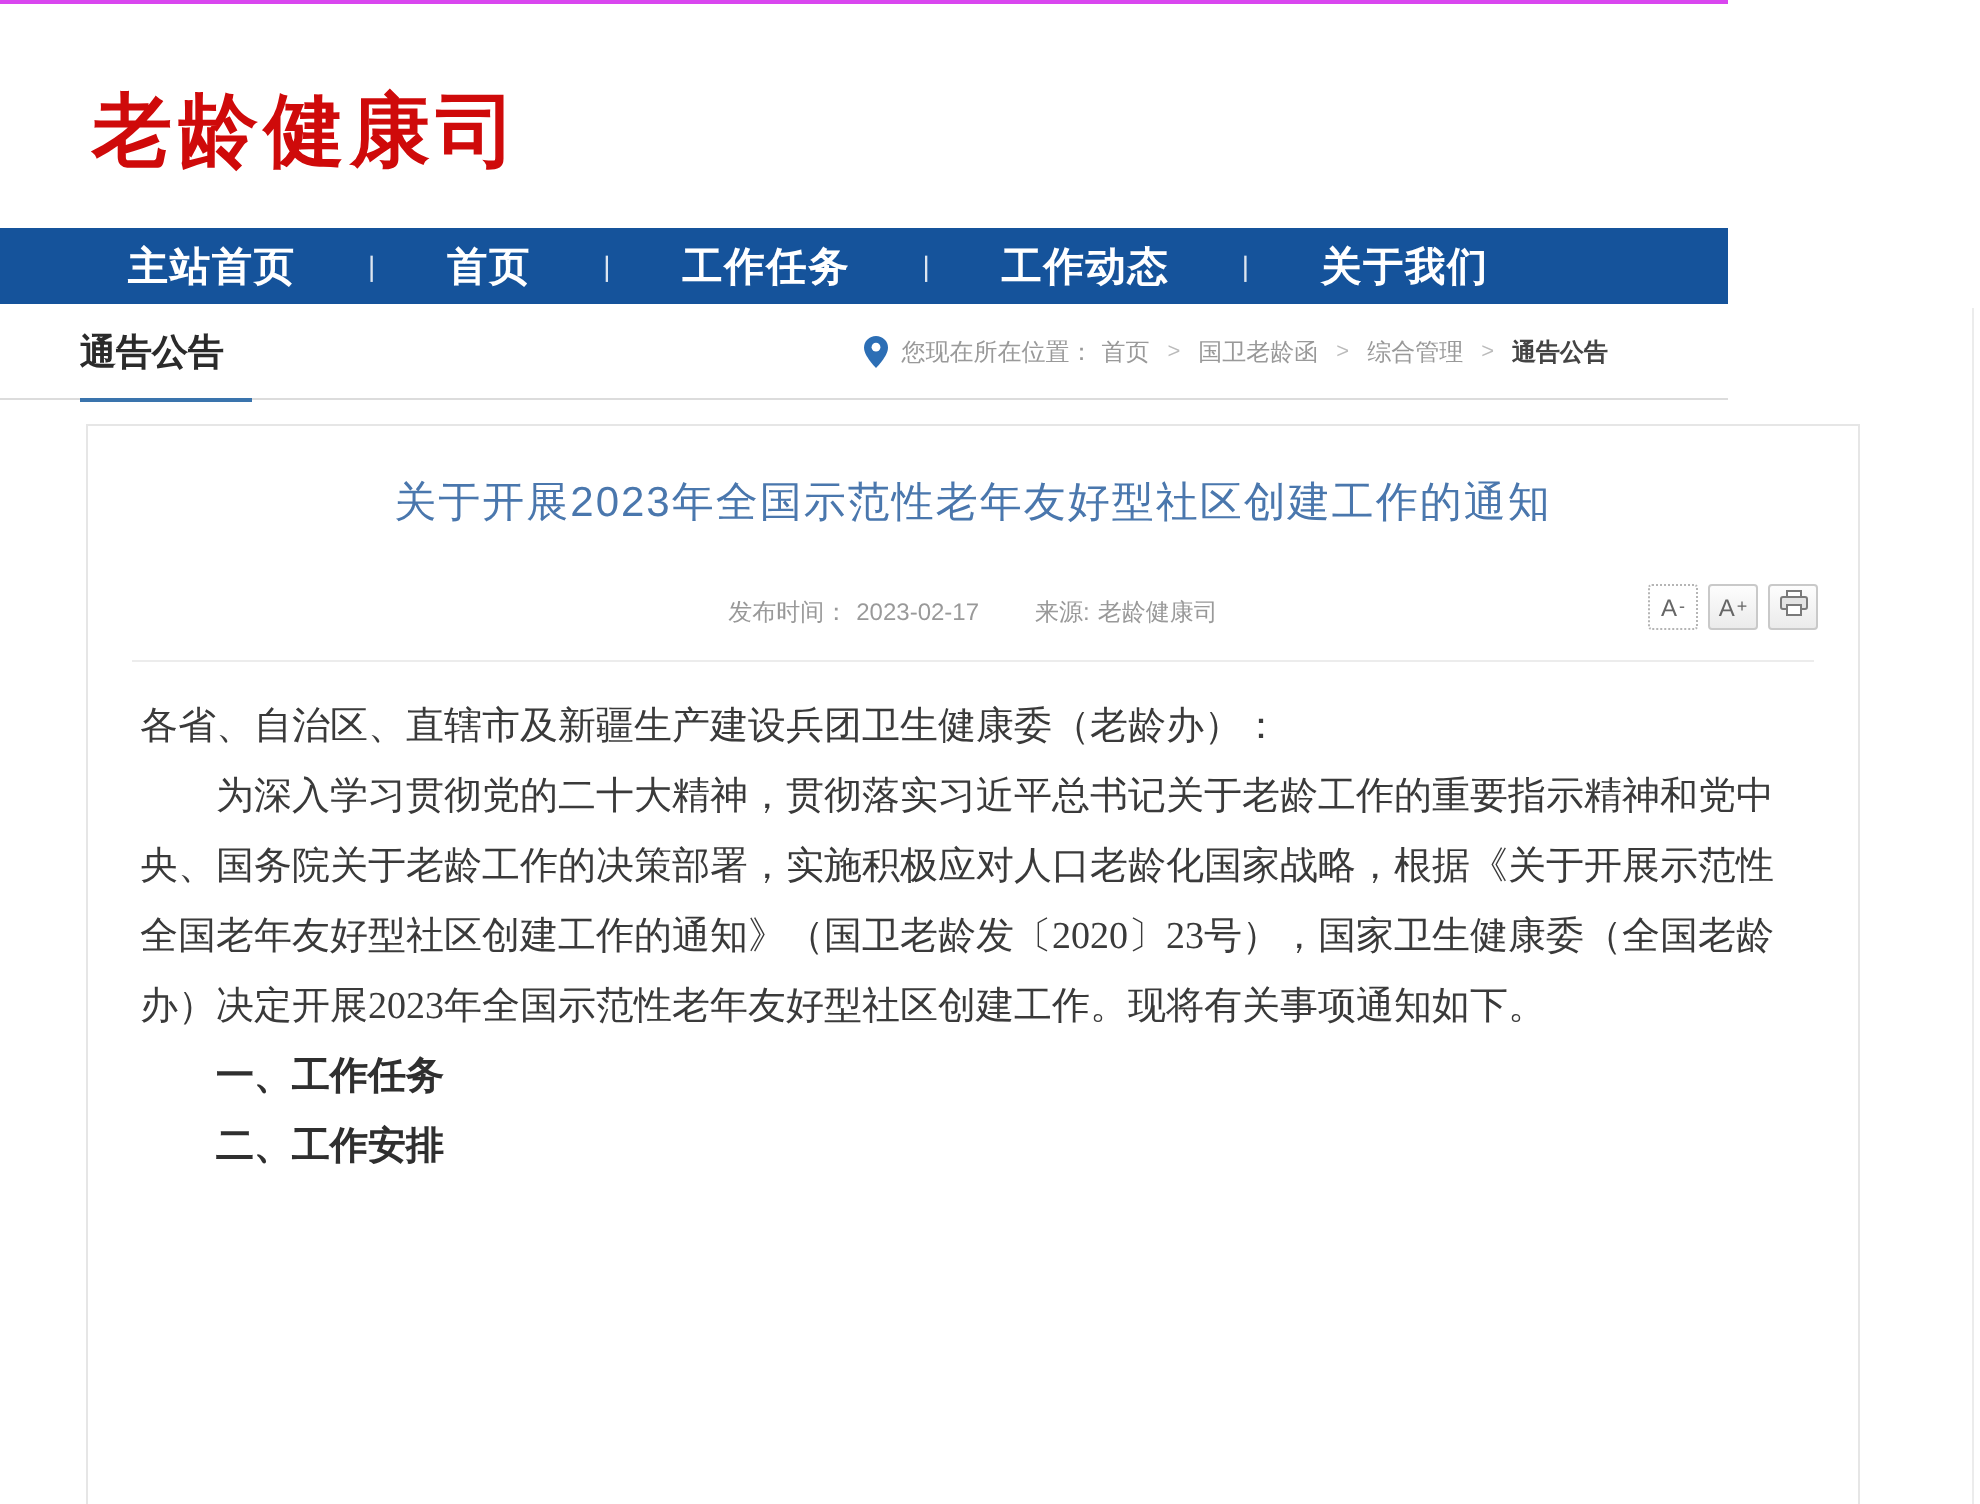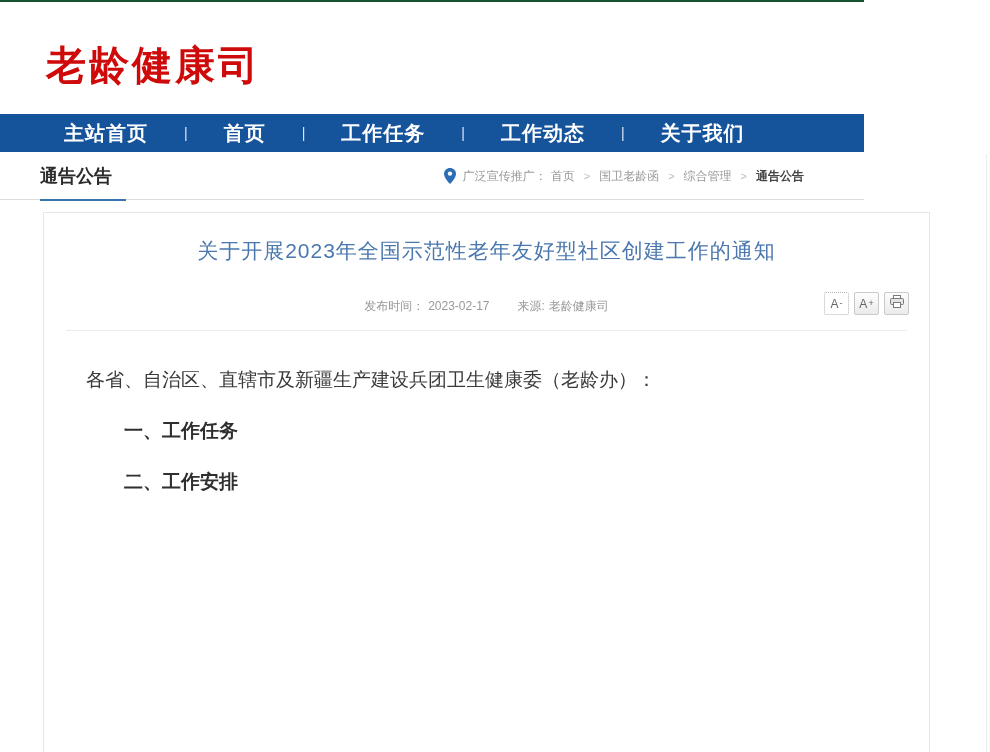--- a/index.html
+++ b/index.html
@@ -1,18 +1,18 @@
 <!DOCTYPE html>
 <html lang="zh"><head>
 <meta charset="utf-8">
 <style>
   * { margin:0; padding:0; box-sizing:border-box; }
   html,body { width:990px; height:752px; overflow:hidden; background:#fff;
               font-family:"Liberation Sans", sans-serif; }
-  .page { width:864px; height:752px; position:relative; border-top:2px solid #14532d; }
+  .page { width:864px; height:752px; position:relative; border-top:2px solid #d946ef; }
   .page-right-edge { position:absolute; left:986px; top:152px; bottom:0; width:1px; background:#ececec; }
 
   
   .header { height:112px; background:#fff; padding:36px 0 0 46px; }
   .logo { font-size:40px; font-weight:bold; color:#cf0a0a; letter-spacing:3px; cursor:pointer; }
 
   
   .nav { height:38px; background:#15539b; display:flex; align-items:center; padding-left:64px; }
   .nav-item { color:#fff; font-size:20px; font-weight:bold; letter-spacing:1px; cursor:pointer; }
   .nav-sep { color:rgba(255,255,255,.85); font-size:14px; font-weight:normal; margin:0 36px; }
@@ -43,21 +43,21 @@
           background:linear-gradient(#fdfdfd,#ebebeb); font-size:12px; color:#666;
           display:flex; align-items:center; justify-content:center; cursor:pointer; }
   .tool sup { font-size:9px; line-height:1; margin-left:1px; }
   .tool.dotted { border:1px dotted #b5b5b5; background:#fff; }
   .divider { margin:12px 22px 0; border-bottom:1px solid #ececec; }
 
   .doc-number { text-align:right; padding:17px 26px 0; font-family:"Liberation Serif", serif;
                 font-size:17px; color:#575757; }
   .article-body { padding:15px 26px 30px; font-family:"Liberation Serif", serif;
                   font-size:19px; line-height:35px; color:#3a3a3a; }
-  .article-body p { margin:16px; }
+  .article-body p { margin:0; }
   .p-indent { text-indent:2em; }
   .p-heading { text-indent:2em; font-weight:bold; color:#2f2f2f; }
 </style>
 </head>
 <body>
 
 <div class="page">
 
   <div class="header">
     <span class="logo">老龄健康司</span>
@@ -77,21 +77,21 @@
 
   <div class="crumb-row">
     <span class="section-title">通告公告</span>
     <div class="breadcrumb">
       <span class="pin">
         <svg width="12" height="16" viewBox="0 0 12 16">
           <path d="M6 0C2.7 0 0 2.6 0 5.8 0 10.2 6 16 6 16s6-5.8 6-10.2C12 2.6 9.3 0 6 0z" fill="#2c6eb5"></path>
           <circle cx="6" cy="5.6" r="2.2" fill="#fff"></circle>
         </svg>
       </span>
-      <span>广泛宣传推广：</span>
+      <span>您现在所在位置：</span>
       <span class="crumb-link">首页</span>
       <span class="crumb-sep">&gt;</span>
       <span class="crumb-link">国卫老龄函</span>
       <span class="crumb-sep">&gt;</span>
       <span class="crumb-link">综合管理</span>
       <span class="crumb-sep">&gt;</span>
       <span class="crumb-current">通告公告</span>
     </div>
   </div>
 
@@ -120,20 +120,21 @@
           </span>
         </div>
       </div>
     </div>
 
     <div class="divider"></div>
 
 
     <div class="article-body">
       <p>各省、自治区、直辖市及新疆生产建设兵团卫生健康委（老龄办）：</p>
+      <p class="p-indent">为深入学习贯彻党的二十大精神，贯彻落实习近平总书记关于老龄工作的重要指示精神和党中央、国务院关于老龄工作的决策部署，实施积极应对人口老龄化国家战略，根据《关于开展示范性全国老年友好型社区创建工作的通知》（国卫老龄发〔2020〕23号），国家卫生健康委（全国老龄办）决定开展2023年全国示范性老年友好型社区创建工作。现将有关事项通知如下。</p>
       <p class="p-heading">一、工作任务</p>
       <p class="p-heading">二、工作安排</p>
 
     </div>
   </div>
 
   <div class="page-right-edge"></div>
 </div>
 
 </body></html>

